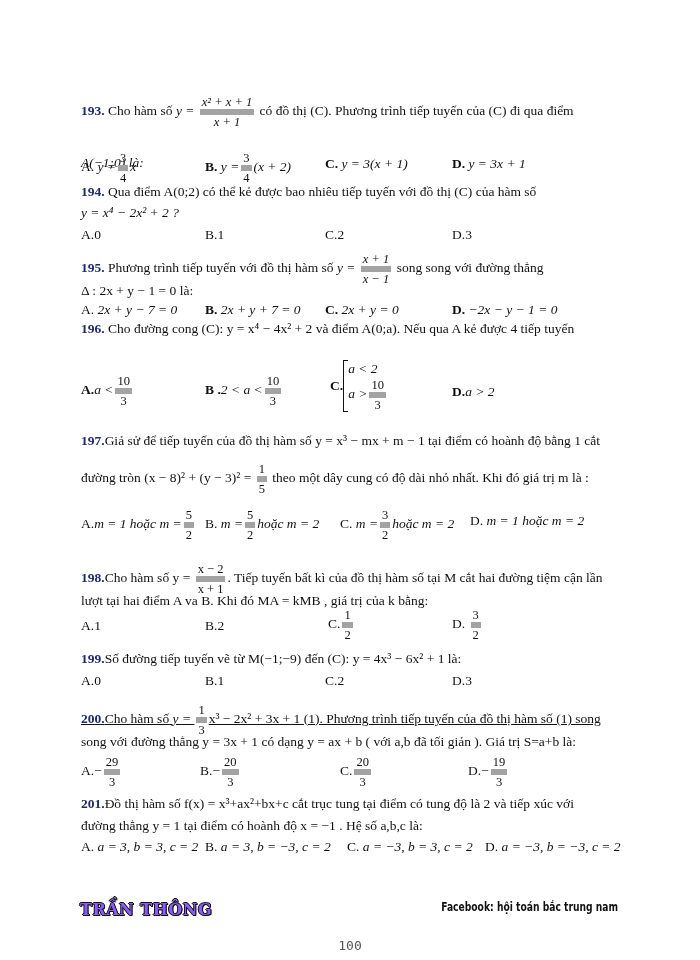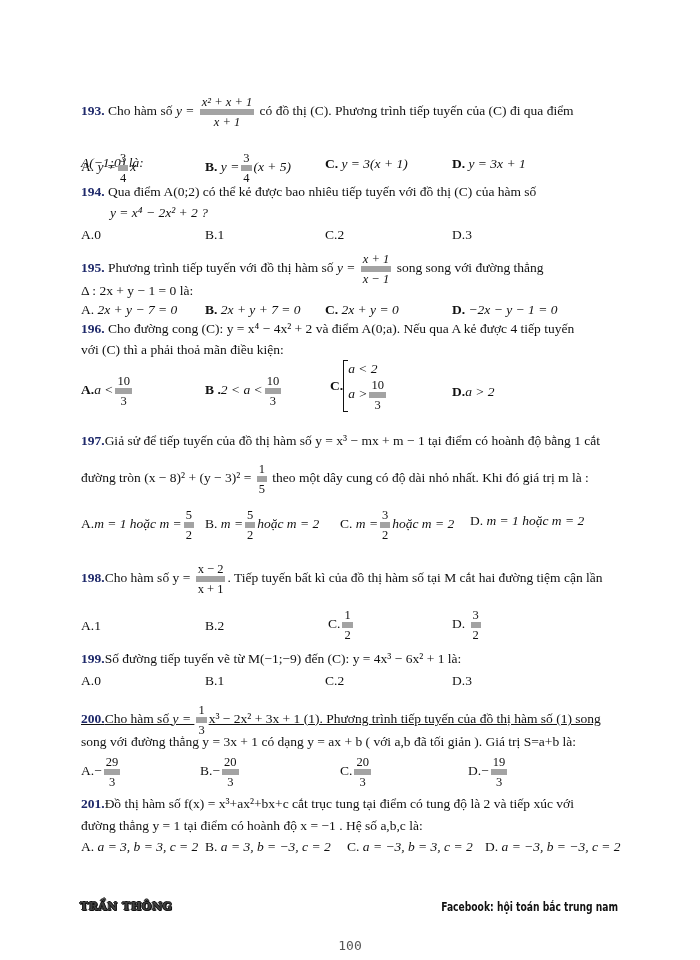--- a/index.html
+++ b/index.html
@@ -15,21 +15,21 @@
   .frac .d { padding: 0 2px; }
   .opt { position: absolute; white-space: nowrap; line-height: 18px; }
   .ob { font-weight: bold; }
   .bracket { display: inline-flex; flex-direction: column; border-left: 1.2px solid #111;
              padding-left: 4px; vertical-align: middle; position: relative; }
   .bracket::before, .bracket::after { content: ""; position: absolute; left: 0; width: 4px; border-top: 1.2px solid #111; }
   .bracket::before { top: 0; }
   .bracket::after { bottom: 0; }
   .bracket .row { line-height: 18px; font-family: Liberation Serif, serif; }
   .footer-left { position: absolute; left: 80px; top: 900px; font-family: "DejaVu Serif", serif;
-                 font-weight: bold; font-size: 11px; color: #404040; letter-spacing: 0.5px;
+                 font-weight: bold; font-size: 16px; color: #8b5cf6; letter-spacing: 0.5px;
                  text-shadow: 1px 0 #111, -1px 0 #111, 0 1px #111, 0 -1px #111, 1px 1px #111; }
   .footer-right { position: absolute; right: 82px; top: 900px; font-family: "DejaVu Sans Condensed", "DejaVu Sans", sans-serif;
                   font-weight: bold; font-size: 12px; color: #111; transform: scaleX(0.85); transform-origin: right; }
   .page-num { position: absolute; left: 0; width: 700px; text-align: center; top: 938px;
               font-family: "DejaVu Sans Mono", monospace; font-size: 13px; color: #555; }
 </style>
 </head>
 <body>
 
 <div class="page">
@@ -48,34 +48,34 @@
   <div class="opt" style="left:81px; top:151px;">
     <span>A.</span> <span class="i">y =</span><span class="frac">
         <span class="n">3</span>
         <span class="d">4</span>
       </span><span class="i">x</span>
   </div>
   <div class="opt" style="left:205px; top:151px;">
     <span class="ob">B.</span> <span class="i">y =</span><span class="frac">
         <span class="n">3</span>
         <span class="d">4</span>
-      </span><span class="i">(x + 5)</span>
+      </span><span class="i">(x + 2)</span>
   </div>
   <div class="opt" style="left:325px; top:155px;">
     <span class="ob">C.</span> <span class="i">y = 3(x + 1)</span>
   </div>
   <div class="opt" style="left:452px; top:155px;">
     <span class="ob">D.</span> <span class="i">y = 3x + 1</span>
   </div>
 
   <div class="line" style="top:183px;">
     <span class="num">194.</span>
     <span>Qua điểm A(0;2) có thể kẻ được bao nhiêu tiếp tuyến với đồ thị (C) của hàm số</span>
   </div>
-  <div class="line i" style="top:204px;margin-left:29px;">y = x⁴ − 2x² + 2 ?</div>
+  <div class="line i" style="top:204px;">y = x⁴ − 2x² + 2 ?</div>
   <div class="opt" style="left:81px; top:226px;"><span>A.</span><span>0</span></div>
   <div class="opt" style="left:205px; top:226px;"><span>B.</span><span>1</span></div>
   <div class="opt" style="left:325px; top:226px;"><span>C.</span><span>2</span></div>
   <div class="opt" style="left:452px; top:226px;"><span>D.</span><span>3</span></div>
 
   <div class="line" style="top:252px;">
     <span class="num">195.</span>
     <span>Phương trình tiếp tuyến với đồ thị hàm số</span>
     <span class="i">y =</span>
     <span class="frac i">
@@ -87,21 +87,20 @@
   <div class="line" style="top:282px;">Δ : 2x + y − 1 = 0 là:</div>
   <div class="opt" style="left:81px; top:301px;"><span>A.</span> <span class="i">2x + y − 7 = 0</span></div>
   <div class="opt" style="left:205px; top:301px;"><span class="ob">B.</span> <span class="i">2x + y + 7 = 0</span></div>
   <div class="opt" style="left:325px; top:301px;"><span class="ob">C.</span> <span class="i">2x + y = 0</span></div>
   <div class="opt" style="left:452px; top:301px;"><span class="ob">D.</span> <span class="i">−2x − y − 1 = 0</span></div>
 
   <div class="line" style="top:320px;">
     <span class="num">196.</span>
     <span>Cho đường cong (C): y = x⁴ − 4x² + 2 và điểm A(0;a). Nếu qua A kẻ được 4 tiếp tuyến</span>
   </div>
-  <div class="line" style="top:341px;">với (C) thì a phải thoả mãn điều kiện:</div>
   <div class="opt" style="left:81px; top:374px;"><span class="ob">A.</span><span class="i">a &lt;</span><span class="frac">
         <span class="n">10</span>
         <span class="d">3</span>
       </span></div>
   <div class="opt" style="left:205px; top:374px;"><span class="ob">B .</span><span class="i">2 &lt; a &lt;</span><span class="frac">
         <span class="n">10</span>
         <span class="d">3</span>
       </span></div>
   <div class="opt" style="left:330px; top:360px;">
     <span class="ob" style="vertical-align:middle;">C.</span><span class="bracket">
@@ -140,20 +139,21 @@
   <div class="opt" style="left:470px; top:512px;"><span>D.</span> <span class="i">m = 1 hoặc m = 2</span></div>
 
   <div class="line" style="top:562px;">
     <span class="num">198.</span><span>Cho hàm số</span>
     <span>y =</span>
     <span class="frac">
         <span class="n">x − 2</span>
         <span class="d">x + 1</span>
       </span><span>. Tiếp tuyến bất kì của đồ thị hàm số tại M cắt hai đường tiệm cận lần</span>
   </div>
+  <div class="line" style="top:592px;">lượt tại hai điểm A va B. Khi đó MA = kMB , giá trị của k bằng:</div>
   <div class="opt" style="left:81px; top:617px;"><span>A.</span><span>1</span></div>
   <div class="opt" style="left:205px; top:617px;"><span>B.</span><span>2</span></div>
   <div class="opt" style="left:328px; top:608px;"><span>C.</span><span class="frac">
         <span class="n">1</span>
         <span class="d">2</span>
       </span></div>
   <div class="opt" style="left:452px; top:608px;"><span>D.</span> <span class="frac">
         <span class="n">3</span>
         <span class="d">2</span>
       </span></div>

